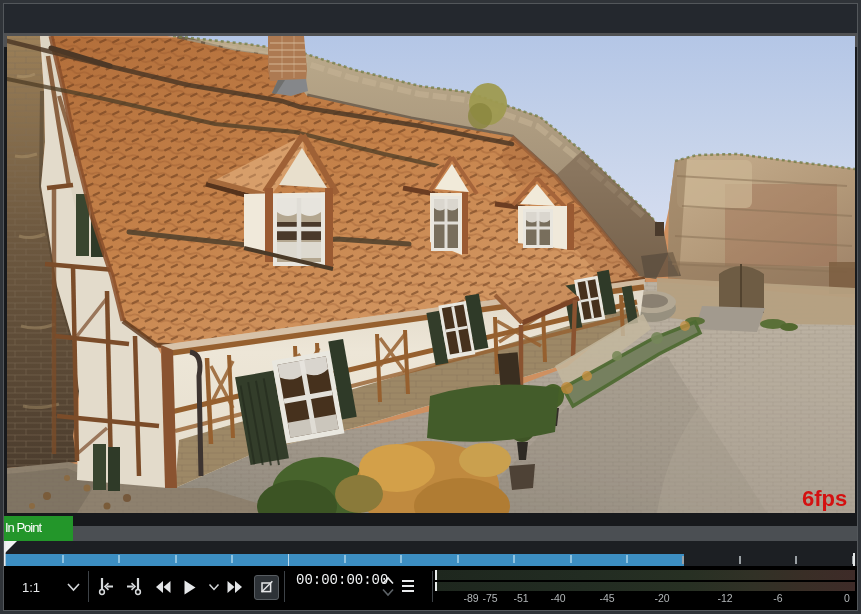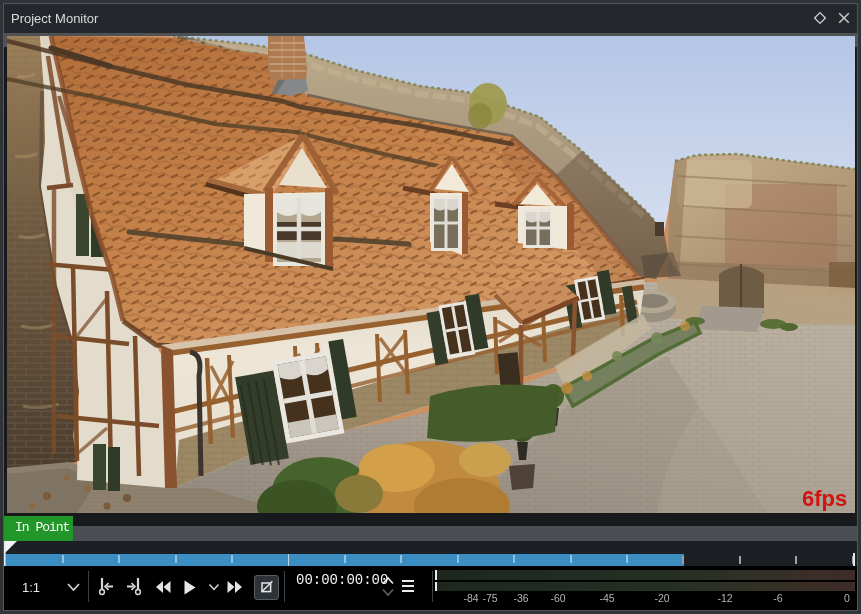--- a/index.html
+++ b/index.html
@@ -6,47 +6,38 @@
 *{box-sizing:border-box}
 .abs{position:absolute}
 #win{position:absolute;left:0;top:0;width:861px;height:614px;background:#303439;font-family:"Liberation Sans",sans-serif}
 #inner{position:absolute;left:3px;top:3px;width:855px;height:608px;border:1px solid #53575b;background:#24282e}
 #titlebar{position:absolute;left:4px;top:4px;width:853px;height:29px;background:#24282d;color:#d8dadc;font-size:13px}
 #titletext{position:absolute;left:7px;top:7px}
 #grayband{position:absolute;left:4px;top:33px;width:853px;height:14px;background:#505153}
 #monbg{position:absolute;left:4px;top:47px;width:853px;height:479px;background:#17191c}
 #video{position:absolute;left:7px;top:36px;width:704px;height:477px}
 #graystrip{position:absolute;left:4px;top:526px;width:853px;height:15px;background:#4b4f53}
-#inpoint{position:absolute;left:4px;top:516px;width:69px;height:25px;background:#23962a;color:#fdfdfd;font-family:Liberation Mono, monospace;font-size:13px;letter-spacing:-1px;line-height:24px;padding-left:11px}
+#inpoint{position:absolute;left:4px;top:516px;width:69px;height:25px;background:#23962a;color:#fdfdfd;font-family:Liberation Sans, sans-serif;font-size:13px;letter-spacing:-1px;line-height:24px;padding-left:1px}
 #ruler{position:absolute;left:4px;top:541px;width:853px;height:25px;background:#1c1f23}
 #zonebar{position:absolute;left:0px;top:13px;width:680px;height:12px;background:#3c8ec2}
 .ztick{position:absolute;top:14px;width:2px;height:8px;background:#8fc3e0}
 .dtick{position:absolute;top:15px;width:2px;height:8px;background:#9aa0a4}
 #toolbar{position:absolute;left:4px;top:566px;width:853px;height:44px;background:#000000}
 .sep{position:absolute;top:5px;width:1px;height:31px;background:#3d4247}
 .tbtext{position:absolute;color:#e6e8ea;font-size:13px}
 #tcode{position:absolute;left:292px;top:6px;color:#f2f4f5;font-family:"Liberation Mono",monospace;font-size:14px;letter-spacing:0px}
 .mlabel{position:absolute;top:26px;color:#b2b6b8;font-size:10.5px;transform:translateX(-50%)}
 .hbar{position:absolute;left:398px;width:12px;height:2.4px;background:#e8eaec}
 .meter{position:absolute;left:431px;width:420px;background:linear-gradient(90deg,#1e271e 0%,#222c22 35%,#273023 60%,#313126 76%,#392e26 88%,#3e2b28 100%)}
 .mline{position:absolute;left:431px;width:2px;background:#e8ecec}
 </style>
 </head>
 <body>
 <div id="win">
   <div id="inner"></div>
-  <div id="titlebar">
-    <span id="titletext">Project Monitor</span>
-    <svg class="abs" style="left:808px;top:6px" width="16" height="16" viewBox="0 0 16 16">
-        <rect x="4.2" y="4.2" width="7.6" height="7.6" transform="rotate(45 8 8)" fill="none" stroke="#c7cbce" stroke-width="1.4"></rect>
-      </svg>
-    <svg class="abs" style="left:832px;top:6px" width="16" height="16" viewBox="0 0 16 16">
-        <path d="M3.2 3.2 L12.8 12.8 M12.8 3.2 L3.2 12.8" stroke="#c7cbce" stroke-width="1.5"></path>
-      </svg>
-  </div>
   <div id="grayband"></div>
   <div id="monbg"></div>
   <div id="video"><svg width="848" height="477" viewBox="0 0 848 477" xmlns="http://www.w3.org/2000/svg">
 <defs>
 <linearGradient id="gsky" x1="0" y1="0" x2="0" y2="1">
             <stop offset="0" stop-color="#b4c6e6"></stop>
             <stop offset="0.55" stop-color="#c6d3ea"></stop>
             <stop offset="1" stop-color="#d5ddf0"></stop>
           </linearGradient>
 <linearGradient id="gwall" x1="0" y1="0" x2="0" y2="1">
@@ -390,23 +381,23 @@
     <svg class="abs" style="left:377px;top:21.5px" width="14" height="9" viewBox="0 0 14 9">
         <path d="M2 1.5 L7 7 L12 1.5" fill="none" stroke="#5d6368" stroke-width="1.6"></path>
       </svg>
     <div class="hbar" style="top:13.7px"></div>
     <div class="hbar" style="top:18.8px"></div>
     <div class="hbar" style="top:23.9px"></div>
     <div class="meter" style="top:3.5px;height:10px"></div>
     <div class="meter" style="top:15.5px;height:9.5px"></div>
     <div class="mline" style="top:3.5px;height:10px"></div>
     <div class="mline" style="top:15.5px;height:9.5px"></div>
-    <span class="mlabel" style="left:467px">-84</span>
+    <span class="mlabel" style="left:467px">-89</span>
     <span class="mlabel" style="left:486px">-75</span>
-    <span class="mlabel" style="left:517px">-36</span>
-    <span class="mlabel" style="left:554px">-60</span>
+    <span class="mlabel" style="left:517px">-51</span>
+    <span class="mlabel" style="left:554px">-40</span>
     <span class="mlabel" style="left:603px">-45</span>
     <span class="mlabel" style="left:658px">-20</span>
     <span class="mlabel" style="left:721px">-12</span>
     <span class="mlabel" style="left:774px">-6</span>
     <span class="mlabel" style="left:843px">0</span>
   </div>
 </div>
 
 </body></html>

